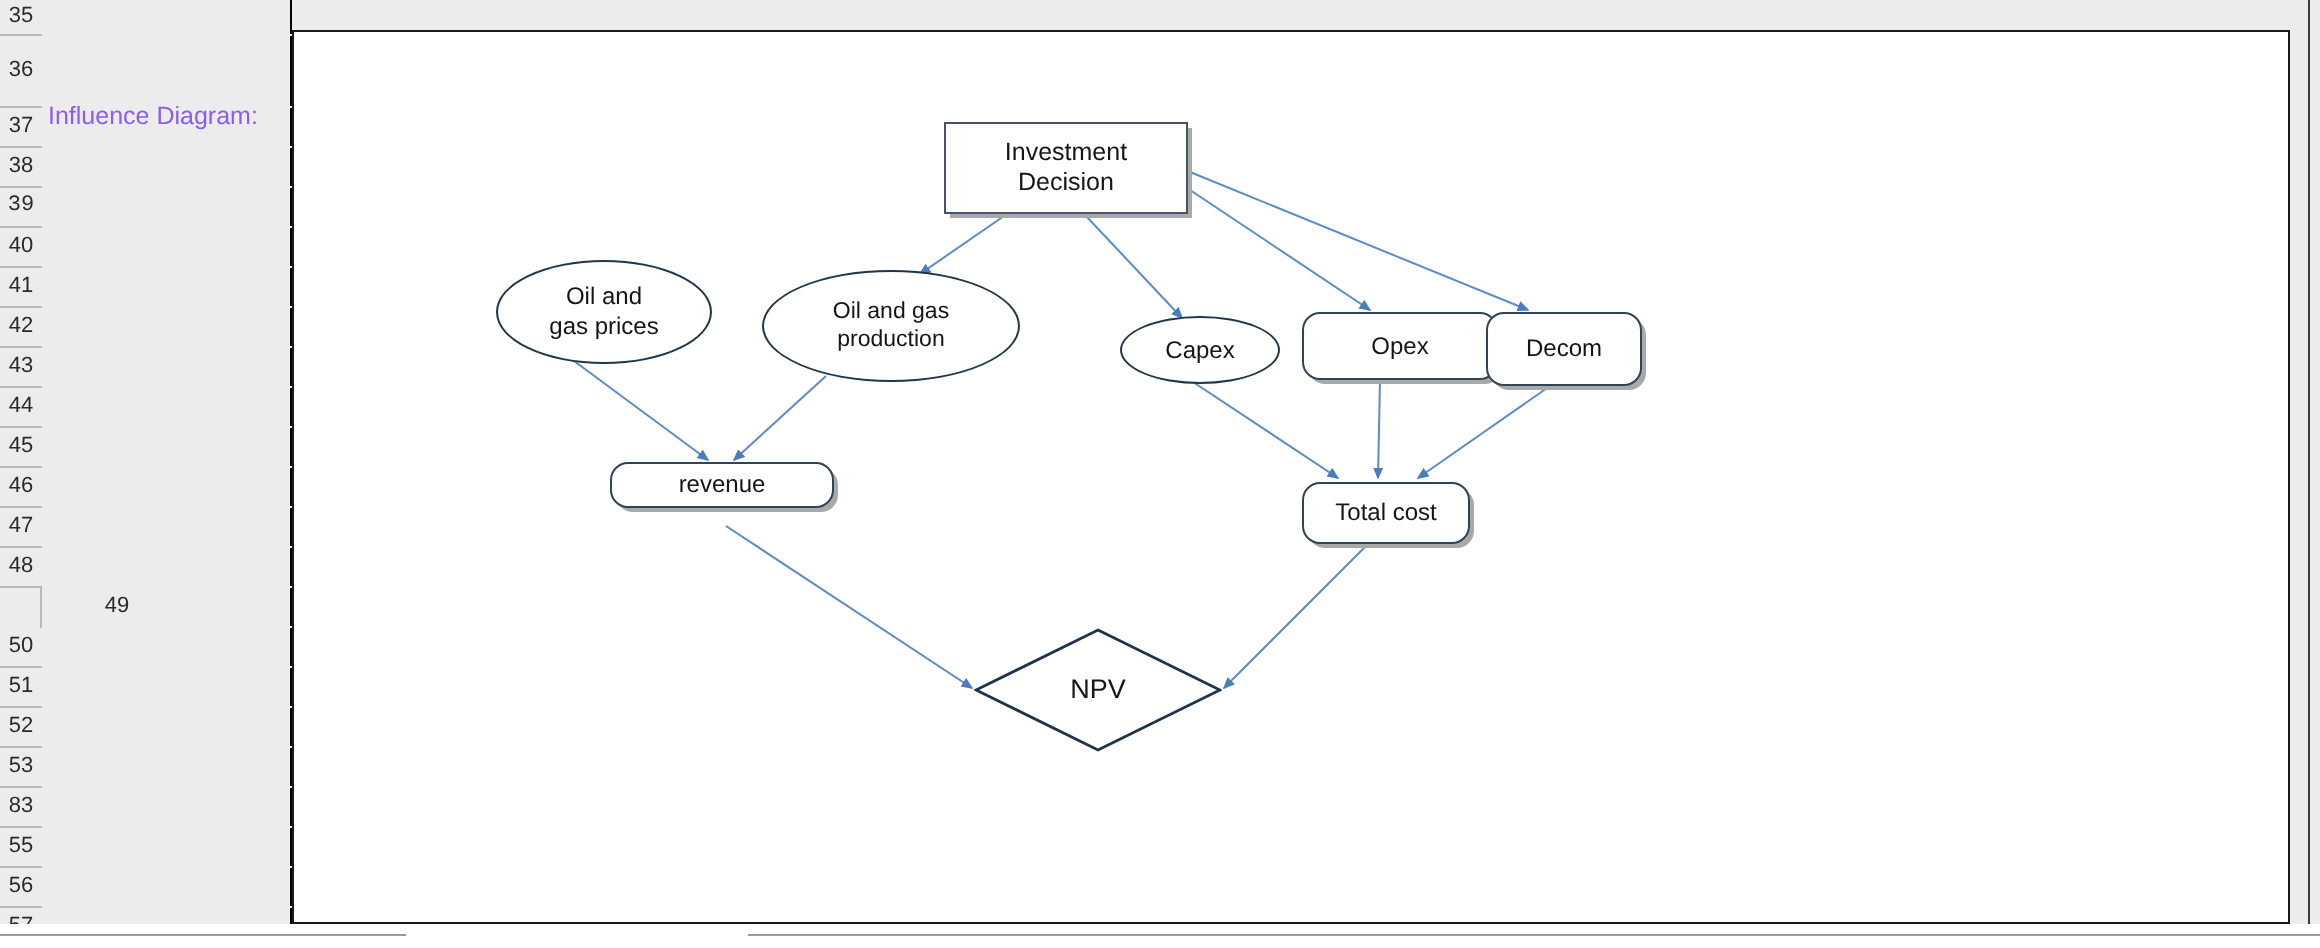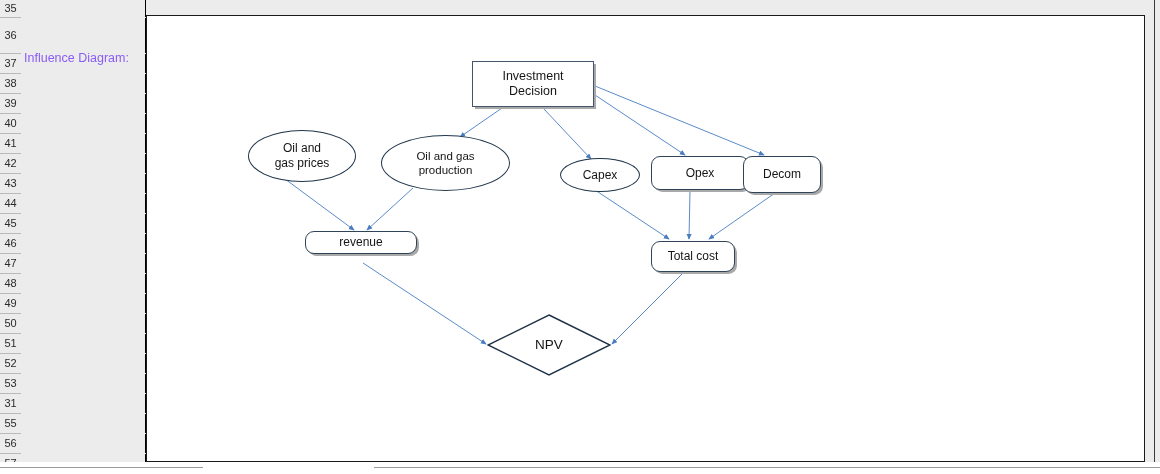--- a/index.html
+++ b/index.html
@@ -174,36 +174,36 @@
 <body>
 
 <div id="app">
 
   <div class="gutter">
     <div class="rowhdr-col">
         <div class="rowhdr" style="top: 0px; height: 18px;">35</div>
         <div class="rowhdr" style="top: 18px; height: 36px;">36</div>
         <div class="rowhdr" style="top: 54px; height: 20px;">37</div>
         <div class="rowhdr" style="top: 74px; height: 20px;">38</div>
-        <div class="rowhdr" style="top: 94px; height: 20px;">39</div>
+        <div class="rowhdr" style="top: 94px; height: 20px; font-family: Liberation Mono, monospace;">39</div>
         <div class="rowhdr" style="top: 114px; height: 20px;">40</div>
         <div class="rowhdr" style="top: 134px; height: 20px;">41</div>
         <div class="rowhdr" style="top: 154px; height: 20px;">42</div>
         <div class="rowhdr" style="top: 174px; height: 20px;">43</div>
         <div class="rowhdr" style="top: 194px; height: 20px;">44</div>
         <div class="rowhdr" style="top: 214px; height: 20px;">45</div>
         <div class="rowhdr" style="top: 234px; height: 20px;">46</div>
         <div class="rowhdr" style="top: 254px; height: 20px;">47</div>
         <div class="rowhdr" style="top: 274px; height: 20px;">48</div>
-        <div class="rowhdr" style="top: 294px; height: 20px;">49</div>
+        <div class="rowhdr" style="top: 294px; height: 20px; margin-left: 48px;">49</div>
         <div class="rowhdr" style="top: 314px; height: 20px;">50</div>
         <div class="rowhdr" style="top: 334px; height: 20px;">51</div>
         <div class="rowhdr" style="top: 354px; height: 20px;">52</div>
         <div class="rowhdr" style="top: 374px; height: 20px;">53</div>
-        <div class="rowhdr" style="top: 394px; height: 20px;">31</div>
+        <div class="rowhdr" style="top: 394px; height: 20px;">83</div>
         <div class="rowhdr" style="top: 414px; height: 20px;">55</div>
         <div class="rowhdr" style="top: 434px; height: 20px;">56</div>
         <div class="rowhdr" style="top: 454px; height: 20px;">57</div>
       </div>
   <div class="rowline" style="top: 17px;"></div>
       <div class="rowline" style="top: 53px;"></div>
       <div class="rowline" style="top: 73px;"></div>
       <div class="rowline" style="top: 93px;"></div>
       <div class="rowline" style="top: 113px;"></div>
       <div class="rowline" style="top: 133px;"></div>

